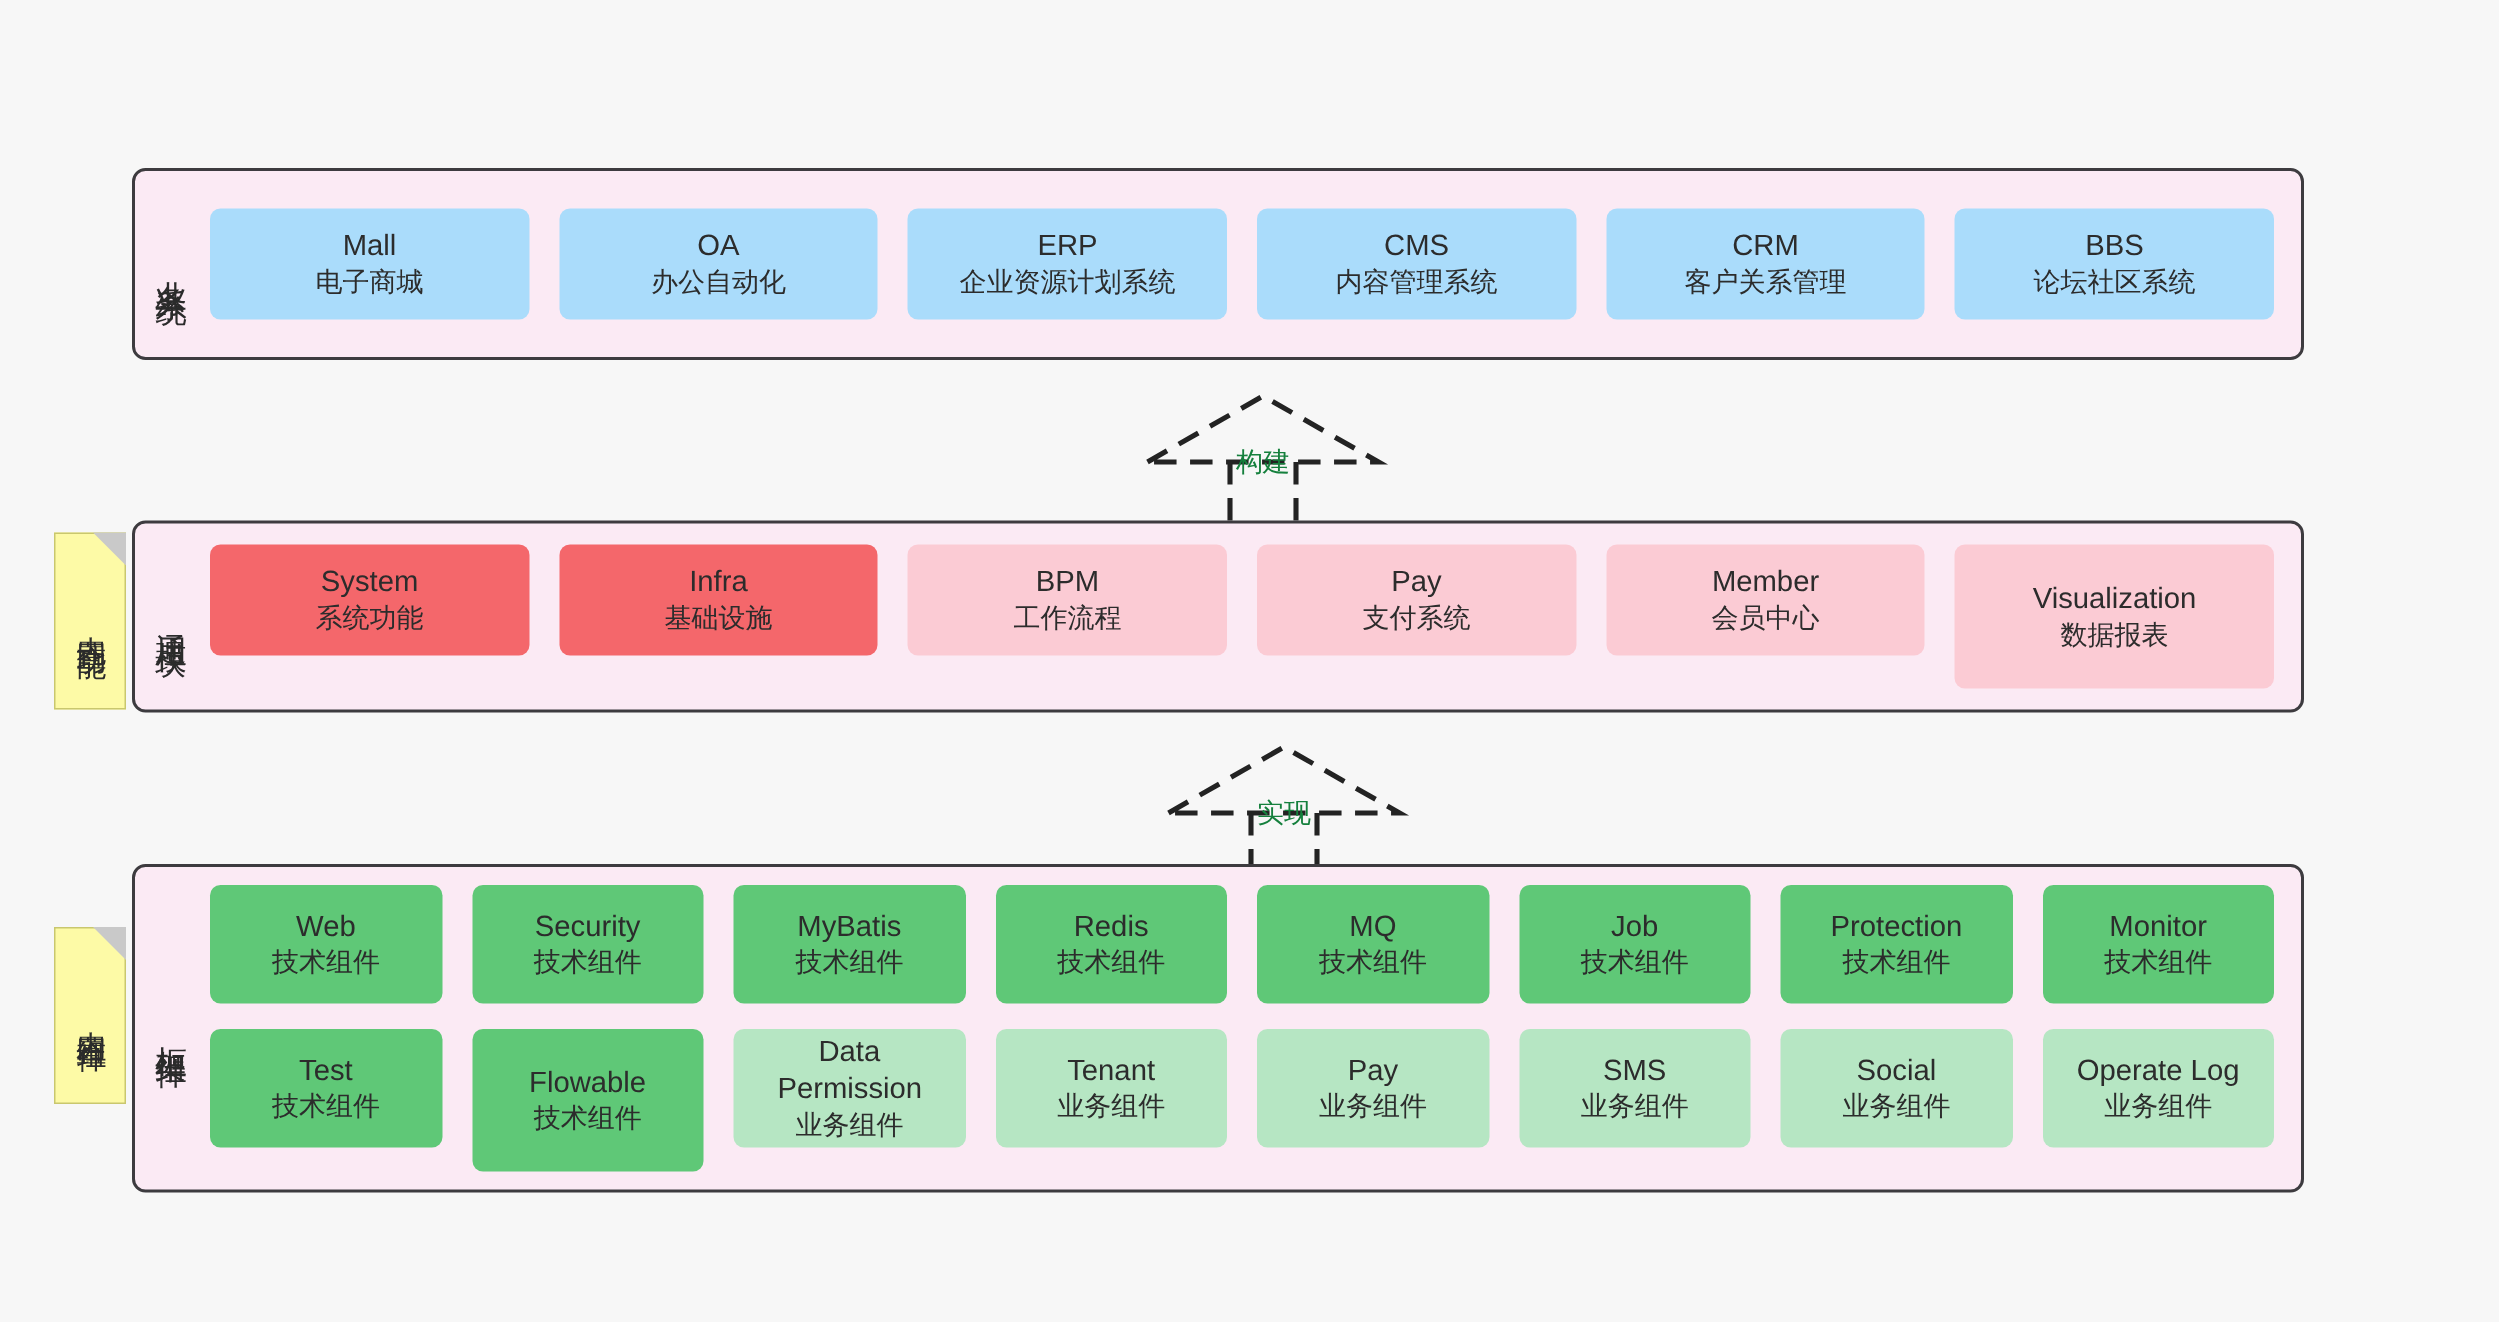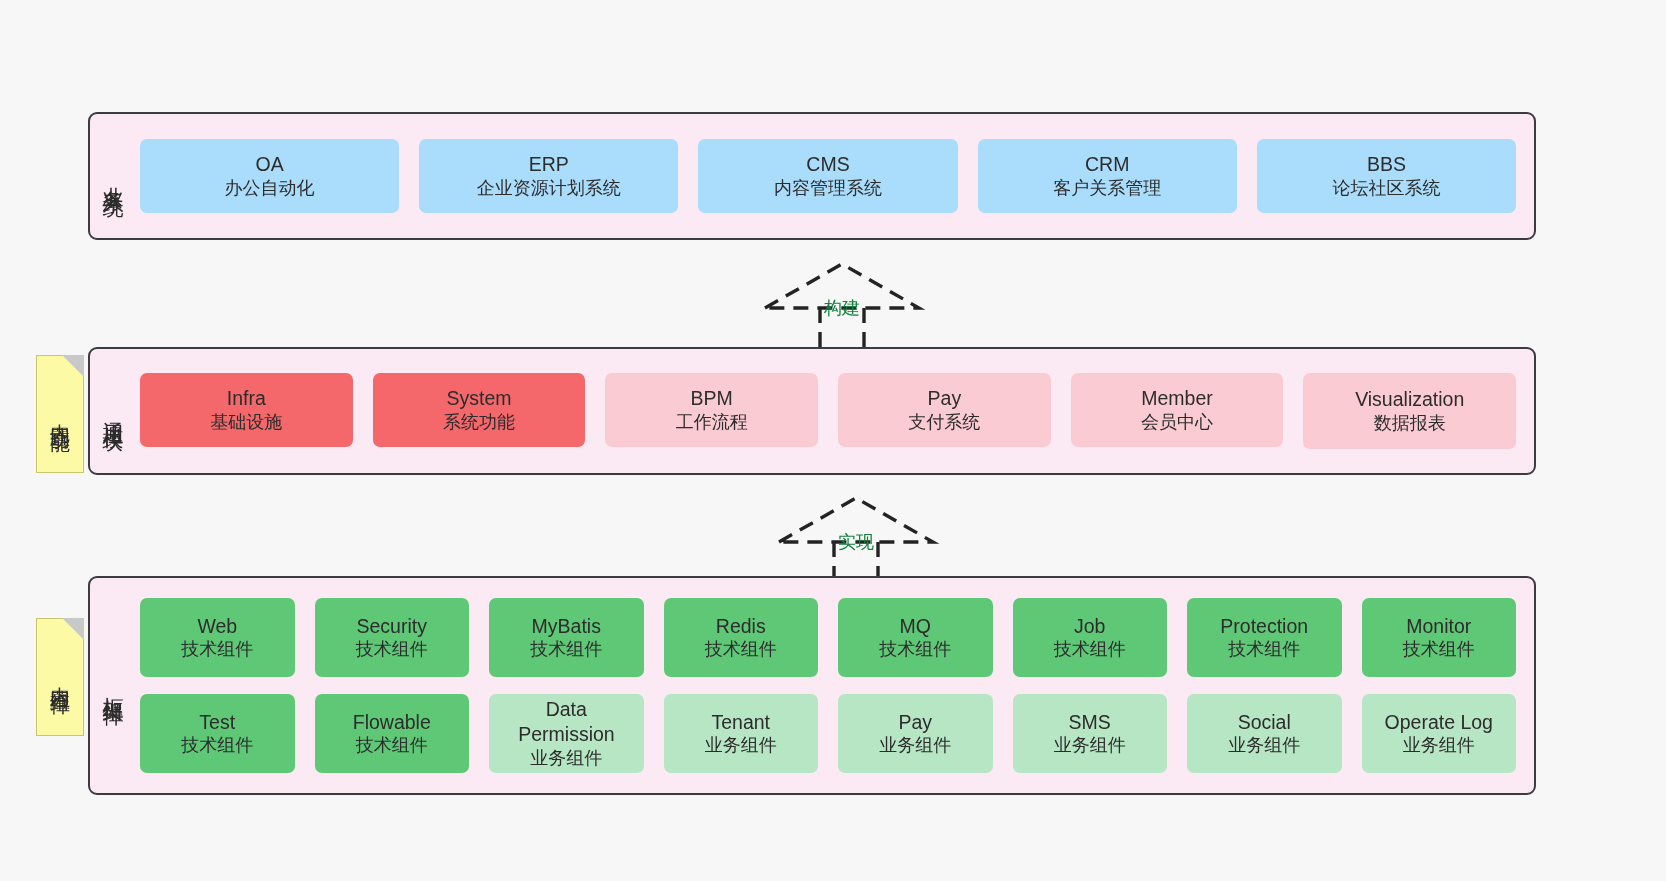--- a/index.html
+++ b/index.html
@@ -122,20 +122,24 @@
 </head>
 <body>
 
 <div id="canvas">
 
   <div class="layer" style="left:88px; top:112px; width:1448px; height:128px;">
     <div class="layer-title">业务系统</div>
     <div class="layer-body">
       <div class="row">
 
+        <div class="cell c-blue" style="height:74px;">
+          <span class="t-en">Mall</span>
+          <span class="t-cn">电子商城</span>
+        </div>
 
         <div class="cell c-blue" style="height:74px;">
           <span class="t-en">OA</span>
           <span class="t-cn">办公自动化</span>
         </div>
 
         <div class="cell c-blue" style="height:74px;">
           <span class="t-en">ERP</span>
           <span class="t-cn">企业资源计划系统</span>
         </div>
@@ -172,45 +176,45 @@
   <div class="note" style="left:36px; top:355px; width:48px; height:118px;">
     <span>内置功能</span>
   </div>
 
   <div class="layer" style="left:88px; top:347px; width:1448px; height:128px;">
     <div class="layer-title">通用模块</div>
     <div class="layer-body">
       <div class="row">
 
         <div class="cell c-red" style="height:74px;">
+          <span class="t-en">System</span>
+          <span class="t-cn">系统功能</span>
+        </div>
+
+        <div class="cell c-red" style="height:74px;">
           <span class="t-en">Infra</span>
           <span class="t-cn">基础设施</span>
-        </div>
-
-        <div class="cell c-red" style="height:74px;">
-          <span class="t-en">System</span>
-          <span class="t-cn">系统功能</span>
         </div>
 
         <div class="cell c-pink" style="height:74px;">
           <span class="t-en">BPM</span>
           <span class="t-cn">工作流程</span>
         </div>
 
         <div class="cell c-pink" style="height:74px;">
           <span class="t-en">Pay</span>
           <span class="t-cn">支付系统</span>
         </div>
 
         <div class="cell c-pink" style="height:74px;">
           <span class="t-en">Member</span>
           <span class="t-cn">会员中心</span>
         </div>
 
-        <div class="cell c-pink" style="height:76px;">
+        <div class="cell c-pink" style="height:96px;">
           <span class="t-en">Visualization</span>
           <span class="t-cn">数据报表</span>
         </div>
 
       </div>
     </div>
   </div>
 
   <div class="arrow-wrap" style="left:771px; top:492px;">
     <svg width="170" height="96" viewBox="0 0 170 96">
@@ -261,21 +265,21 @@
           <span class="t-en">Monitor</span>
           <span class="t-cn">技术组件</span>
         </div>
       </div>
 
       <div class="row">
         <div class="cell c-green" style="height:79px;">
           <span class="t-en">Test</span>
           <span class="t-cn">技术组件</span>
         </div>
-        <div class="cell c-green" style="height:79px;">
+        <div class="cell c-green" style="height:95px;">
           <span class="t-en">Flowable</span>
           <span class="t-cn">技术组件</span>
         </div>
         <div class="cell c-lightgreen" style="height:79px;">
           <span class="t-en" style="max-width:96px;">Data Permission</span>
           <span class="t-cn">业务组件</span>
         </div>
         <div class="cell c-lightgreen" style="height:79px;">
           <span class="t-en">Tenant</span>
           <span class="t-cn">业务组件</span>

